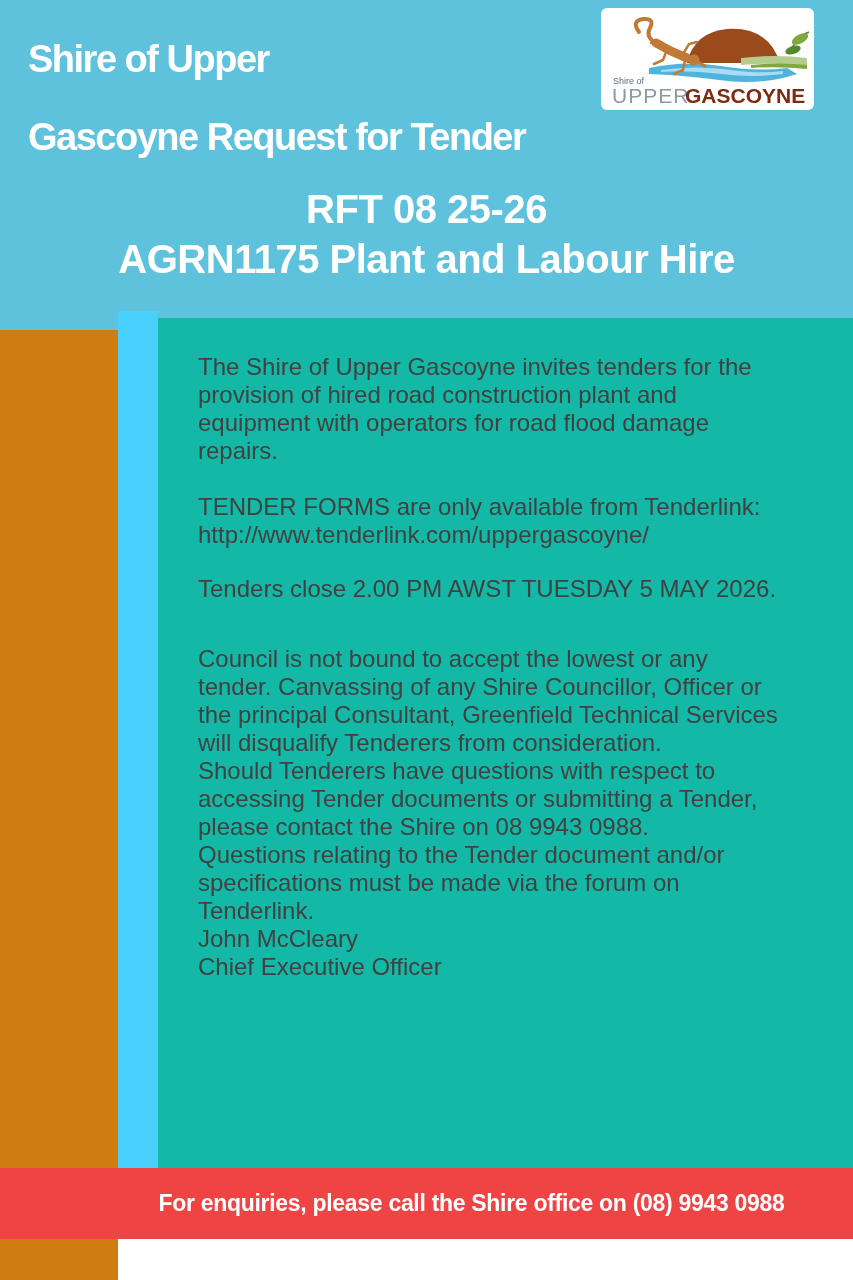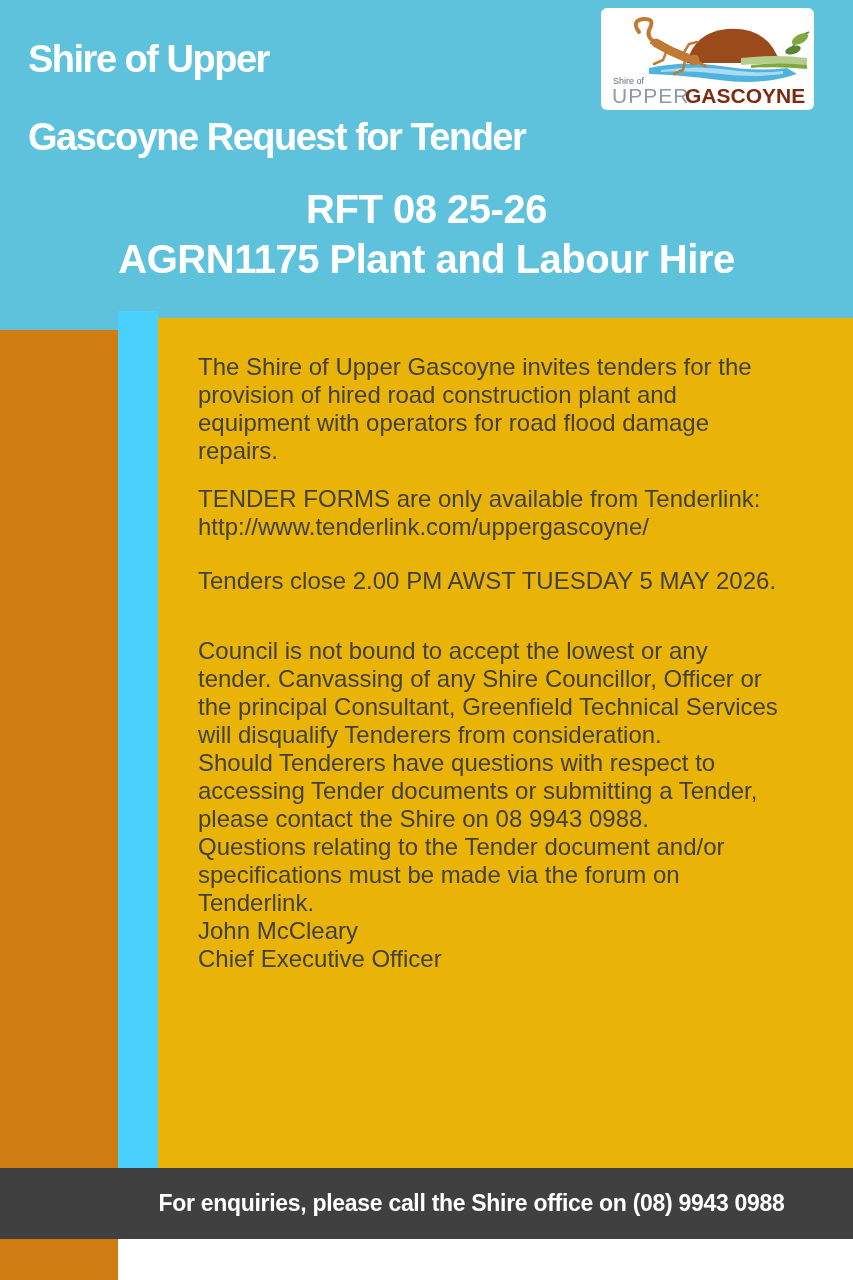--- a/index.html
+++ b/index.html
@@ -5,44 +5,44 @@
   html,body{margin:0;padding:0;}
   body{
     width:853px;height:1280px;position:relative;overflow:hidden;
     background:#ffffff;
     font-family:"Liberation Sans", sans-serif;
   }
   .abs{position:absolute;}
   
   .header-band{left:0;top:0;width:853px;height:330px;background:#5ec2dc;}
   .orange-strip{left:0;top:330px;width:118px;height:950px;background:#cf7d11;}
-  .footer-band{left:0;top:1168px;width:853px;height:71px;background:#404040;}
+  .footer-band{left:0;top:1168px;width:853px;height:71px;background:#ef4444;}
   .blue-bar{left:118px;top:311px;width:40px;height:898px;background:#4ad0fc;}
-  .content-box{left:158px;top:318px;width:695px;height:889px;background:#eab308;}
+  .content-box{left:158px;top:318px;width:695px;height:889px;background:#14b8a6;}
   
   .main-title{
     left:28px;top:20px;width:820px;
     color:#ffffff;font-weight:bold;font-size:38px;line-height:78px;
     letter-spacing:-1.5px;white-space:pre-line;
   }
   .sub-title{
     left:0;top:184px;width:853px;text-align:center;
     color:#ffffff;font-weight:bold;font-size:40px;line-height:50px;
     letter-spacing:-0.5px;white-space:pre-line;
   }
   
   .logo-box{left:601px;top:8px;width:213px;height:102px;background:#ffffff;border-radius:6px;}
   
   .body-text{left:40px;top:0;width:625px;}
   .para{
     margin:0;color:#414141;font-size:24px;line-height:28px;
     white-space:pre-line;
   }
   .p1{margin-top:35px;}
-  .p2{margin-top:20px;}
+  .p2{margin-top:28px;}
   .p3{margin-top:26px;}
   .p4{margin-top:42px;}
   .p5{margin-top:88px;}
   .signature{}
   
   .footer-text{
     width:853px;padding-left:90px;box-sizing:border-box;text-align:center;
     color:#ffffff;font-weight:bold;font-size:23px;line-height:71px;
     letter-spacing:-0.3px;white-space:nowrap;
   }

